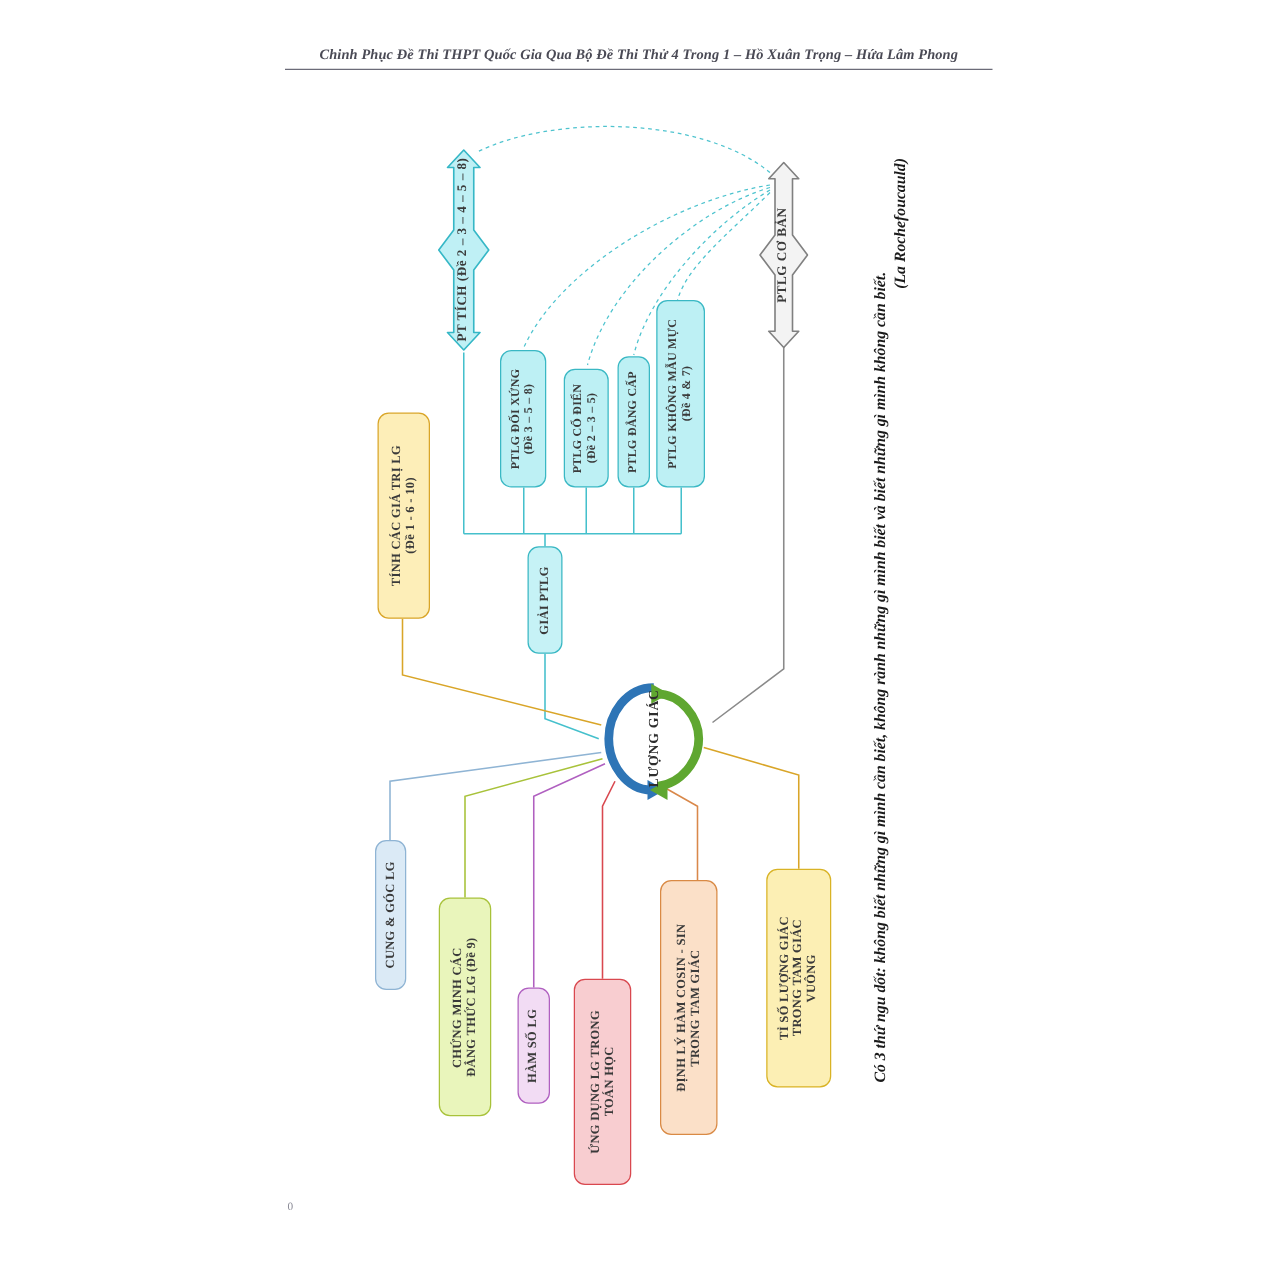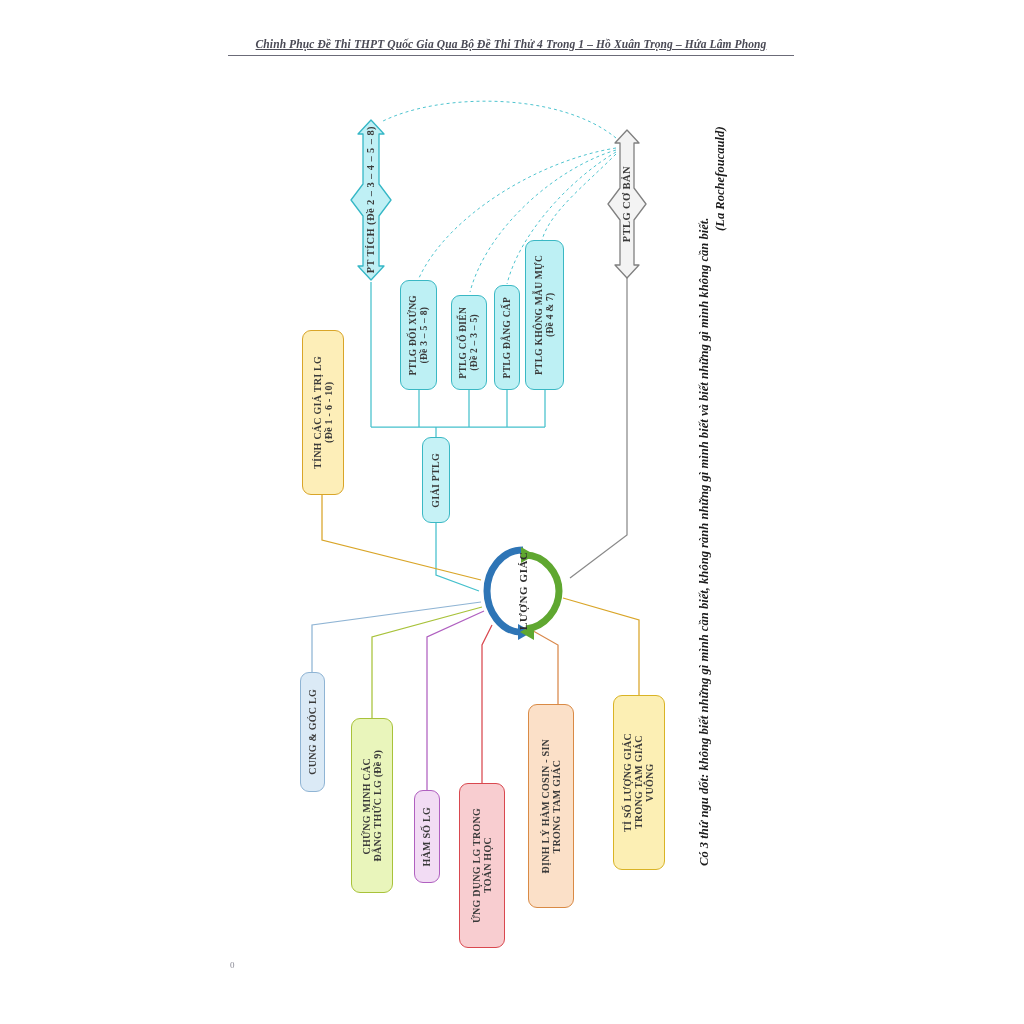--- a/index.html
+++ b/index.html
@@ -15,21 +15,20 @@
 
   
   .hdr{
     position:absolute;left:228px;top:38px;width:566px;
     text-align:center;
     font-family:"Liberation Serif", serif;
     font-style:italic;font-weight:bold;
     font-size:11.5px;color:#4a4a55;
     letter-spacing:.1px;
     white-space:nowrap;
-    text-decoration:underline;
   }
   .hdr-rule{
     position:absolute;left:228px;top:55px;width:566px;height:1px;
     background:#6b6b78;
   }
 
   
   #wires{position:absolute;left:0;top:0;width:1024px;height:1024px;}
 
   

